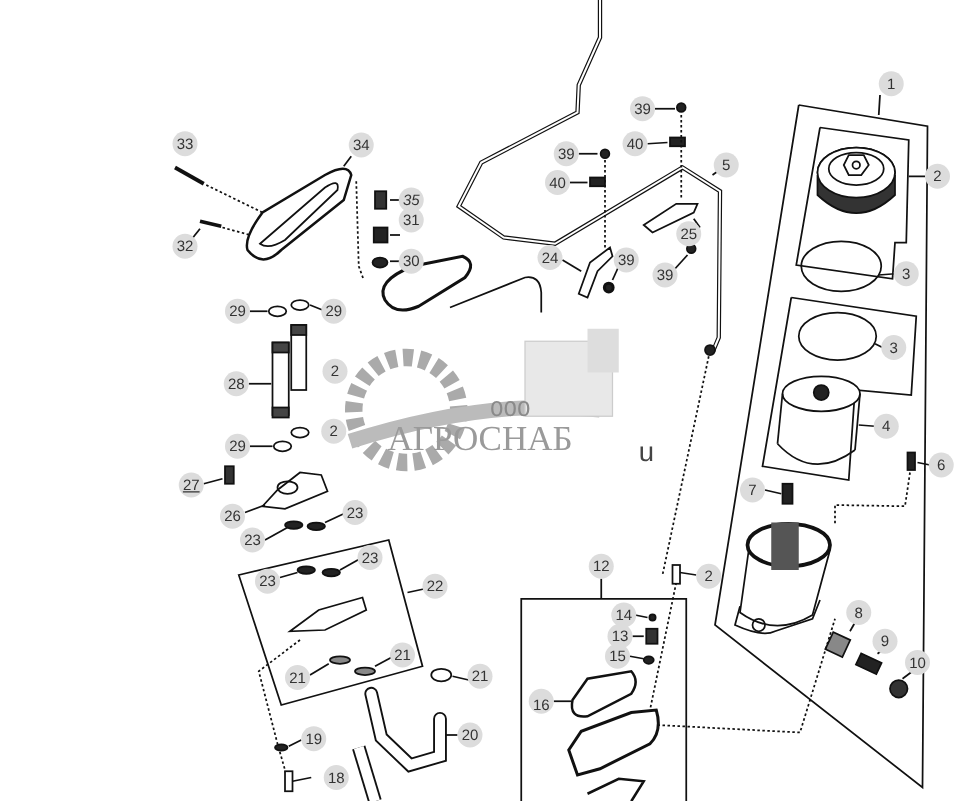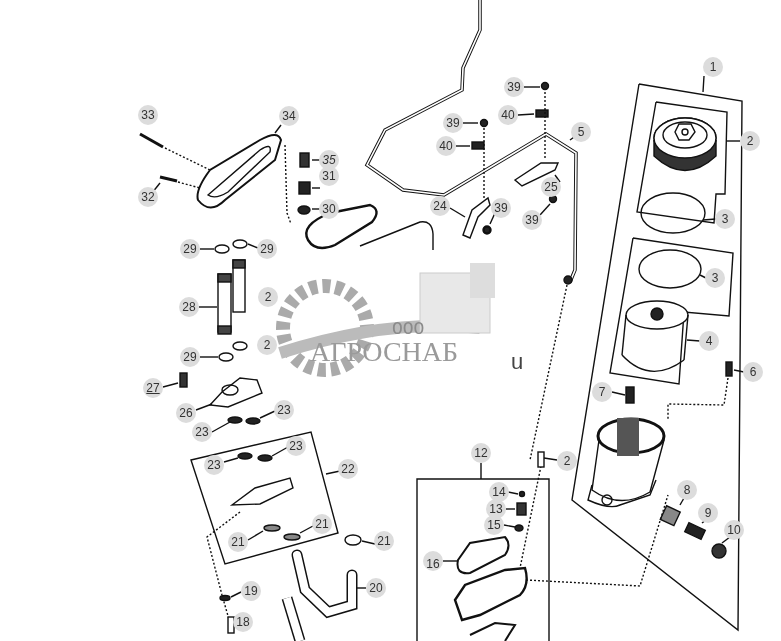--- a/index.html
+++ b/index.html
@@ -253,21 +253,21 @@
     </div>
     <div class="callout" style="left: 499px; top: 492px;">
       <span>14</span>
     </div>
     <div class="callout" style="left: 494px; top: 525px;">
       <span>15</span>
     </div>
     <div class="callout" style="left: 433px; top: 561px; align-items: flex-end;">
       <span>16</span>
     </div>
-    <div class="callout" style="left: 243px; top: 622px;">
+    <div class="callout" style="left: 269px; top: 622px;">
       <span>18</span>
     </div>
     <div class="callout" style="left: 251px; top: 591px;">
       <span>19</span>
     </div>
     <div class="callout" style="left: 376px; top: 588px;">
       <span>20</span>
     </div>
     <div class="callout" style="left: 238px; top: 542px;">
       <span>21</span>

